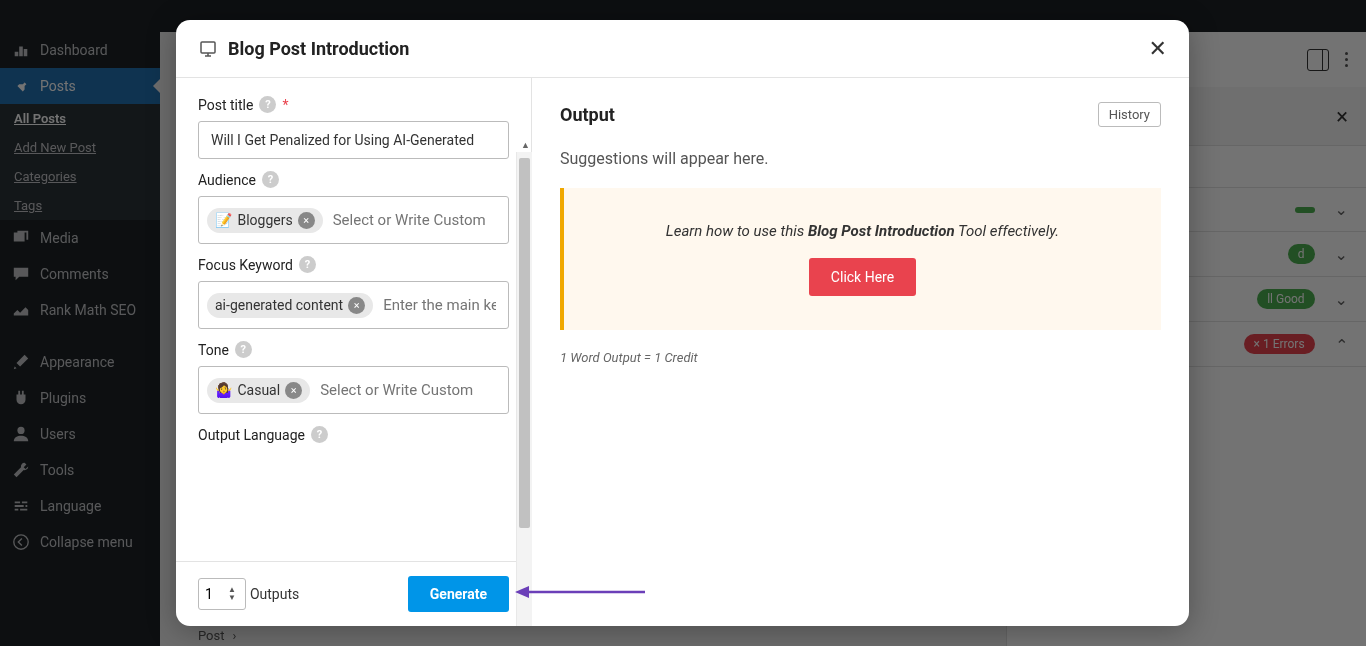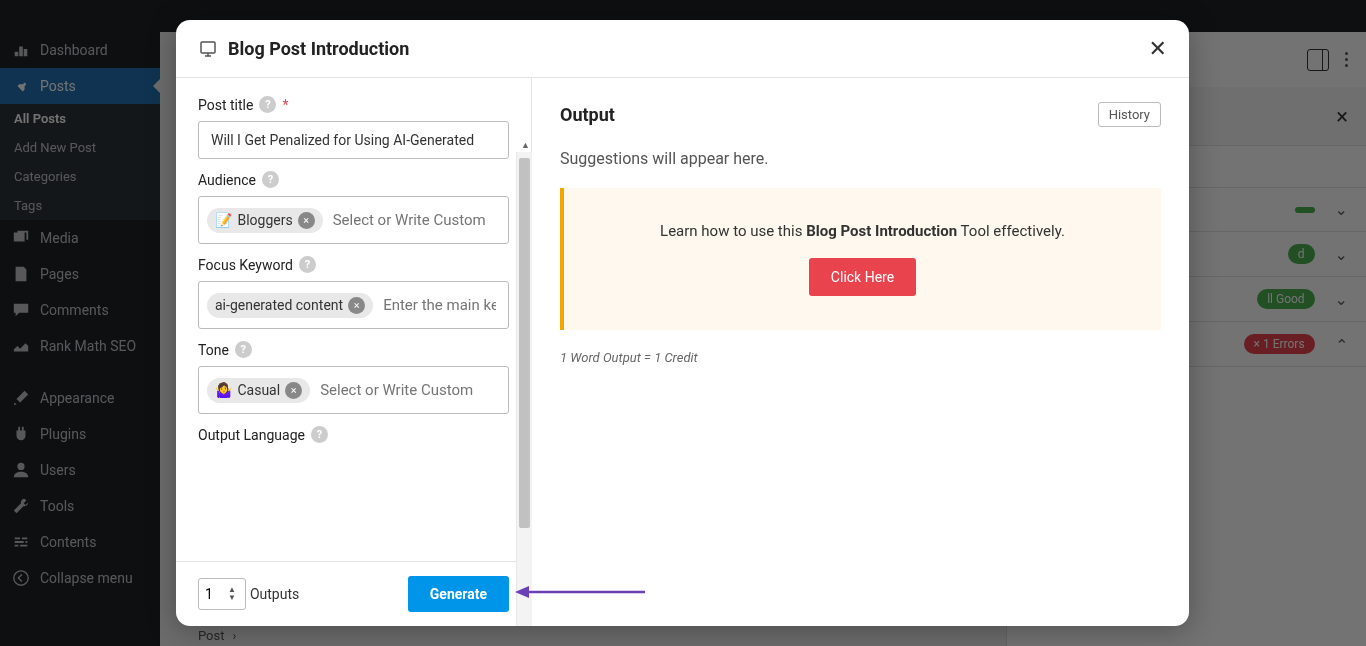--- a/index.html
+++ b/index.html
@@ -3,21 +3,21 @@
 <meta charset="utf-8">
 <style>
 * { margin:0; padding:0; box-sizing:border-box; font-family:-apple-system,BlinkMacSystemFont,"Segoe UI",Roboto,sans-serif; }
 body { width:1366px; height:646px; background:#f0f0f0; overflow:hidden; position:relative; }
 
 
 .admin-sidebar { position:absolute; top:0; left:0; width:160px; height:646px; background:#1d2327; color:#fff; }
 .admin-sidebar .item { display:flex; align-items:center; gap:10px; padding:9px 12px; color:#c3c4c7; font-size:14px; cursor:pointer; }
 .admin-sidebar .item.active { background:#2271b1; color:#fff; position:relative; }
 .admin-sidebar .item.active::after { content:''; position:absolute; right:0; top:50%; transform:translateY(-50%); border:7px solid transparent; border-right-color:#f0f0f0; }
-.admin-sidebar .sub { padding:7px 14px; font-size:13px; color:#c3c4c7; background:#2c3338; cursor:pointer; }
+.admin-sidebar .sub { padding:7px 14px; font-size:13px; color:#c3c4c7; background:#2c3338; cursor:pointer;text-decoration:underline; }
 .admin-sidebar .sub.sel { color:#fff; font-weight:600; }
 .admin-sidebar .ic { width:18px; height:18px; fill:currentColor; flex-shrink:0; }
 
 
 .top-dark { position:absolute; top:0; left:0; right:0; height:32px; background:#1d2327; }
 
 
 .right-panel { position:absolute; right:0; top:32px; width:360px; height:614px; background:#fff; border-left:1px solid #ddd; }
 .right-panel .row { display:flex; align-items:center; justify-content:space-between; padding:12px 18px; border-bottom:1px solid #e3e3e3; font-size:13px; }
 .right-panel .badge-score { border:1px solid #e9434e; color:#e9434e; padding:5px 10px; border-radius:4px; font-size:13px; display:flex; align-items:center; gap:6px; }
@@ -63,21 +63,21 @@
 .sb-thumb { position:absolute; top:6px; left:2px; width:11px; height:370px; background:#c1c1c1; border-radius:2px; }
 .sb-arrow { position:absolute; left:4px; font-size:9px; color:#666; }
 
 
 .out-pane { flex:1; padding:24px 28px; overflow-y:auto; position:relative; }
 .out-head { display:flex; align-items:center; justify-content:space-between; margin-bottom:22px; }
 .out-head h3 { font-size:18px; font-weight:700; color:#222; }
 .hist-btn { border:1px solid #bbb; background:#fff; padding:4px 10px; font-size:13px; border-radius:3px; cursor:pointer; color:#555; }
 .out-ph { color:#555; font-size:16px; margin-bottom:20px; }
 .hint-box { background:#fff8ee; border-left:4px solid #f0a800; padding:34px 20px; text-align:center; margin-bottom:20px; }
-.hint-box .t { font-size:15px; color:#333; margin-bottom:18px; }
+.hint-box .t { font-size:15px; color:#333; margin-bottom:18px;font-style:italic; }
 .hint-box .t strong { font-weight:700; }
 .click-btn { background:#e9434e; color:#fff; border:none; padding:11px 22px; font-size:14px; border-radius:3px; cursor:pointer; }
 .credit { font-style:italic; color:#666; font-size:13px; }
 
 
 .arrow-ann { position:absolute; left:515px; top:582px; width:130px; height:20px; pointer-events:none; }
 .arrow-ann svg { width:100%; height:100%; }
 
 
 .panels-ic { width:22px; height:22px; border:1.5px solid #333; border-radius:3px; position:relative; }
@@ -112,26 +112,20 @@
   <div class="sub">Categories</div>
   <div class="sub">Tags</div>
   <div class="item">
     <svg class="ic" viewBox="0 0 20 20">
         <path d="M2 4h12v10H2z M6 2h12v10h-2V4H6z"></path>
       </svg>
     <span>Media</span>
   </div>
   <div class="item">
     <svg class="ic" viewBox="0 0 20 20">
-        <path d="M4 2h9l3 3v13H4zM6 6h8v1H6zM6 9h8v1H6zM6 12h8v1H6z"></path>
-      </svg>
-    <span>Pages</span>
-  </div>
-  <div class="item">
-    <svg class="ic" viewBox="0 0 20 20">
         <path d="M2 3h16v10H8l-4 4v-4H2z"></path>
       </svg>
     <span>Comments</span>
   </div>
   <div class="item">
     <svg class="ic" viewBox="0 0 20 20">
         <path d="M2 14l4-4 3 3 6-6 3 3v6H2z"></path>
       </svg>
     <span>Rank Math SEO</span>
   </div>
@@ -158,21 +152,21 @@
   <div class="item">
     <svg class="ic" viewBox="0 0 20 20">
         <path d="M14 2a4 4 0 00-4 5l-8 8 3 3 8-8a4 4 0 005-4l-3 3-2-2 3-3z"></path>
       </svg>
     <span>Tools</span>
   </div>
   <div class="item">
     <svg class="ic" viewBox="0 0 20 20">
         <path d="M3 5h6v2H3zM11 5h6v2h-6zM3 9h10v2H3zM15 9h2v2h-2zM3 13h4v2H3zM9 13h8v2H9z"></path>
       </svg>
-    <span>Contents</span>
+    <span>Language</span>
   </div>
   <div class="item">
     <svg class="ic" viewBox="0 0 20 20">
         <circle cx="10" cy="10" r="8" fill="none" stroke="currentColor" stroke-width="1.5"></circle>
         <path d="M11 6l-4 4 4 4" fill="none" stroke="currentColor" stroke-width="1.5"></path>
       </svg>
     <span>Collapse menu</span>
   </div>
 </div>
 

